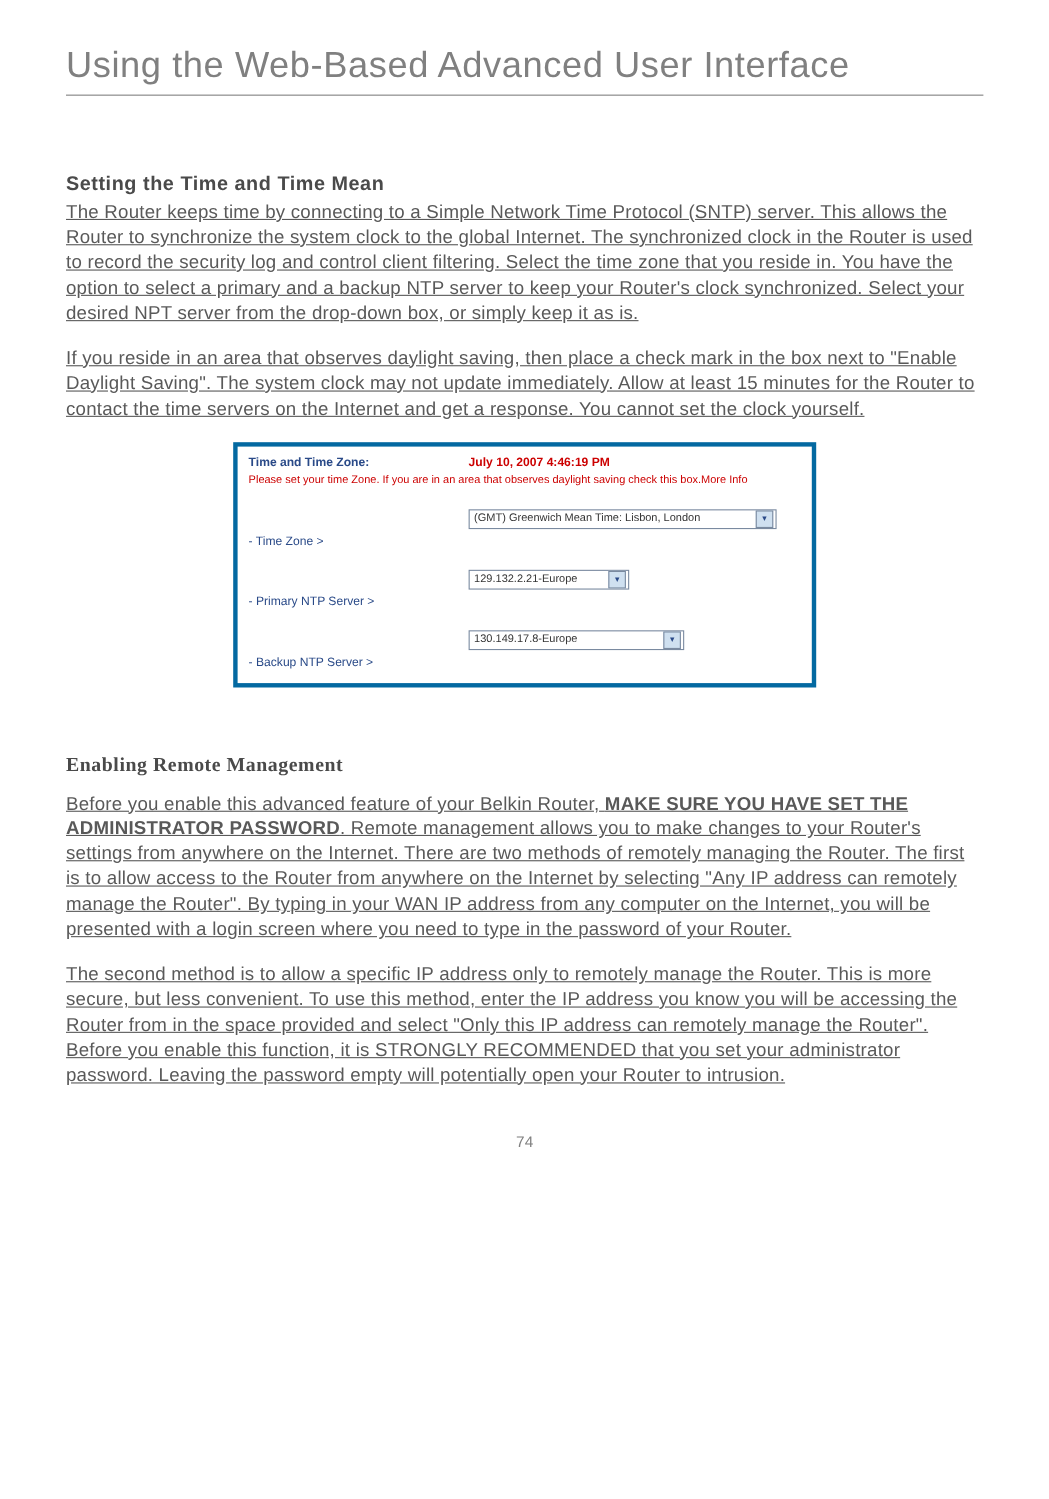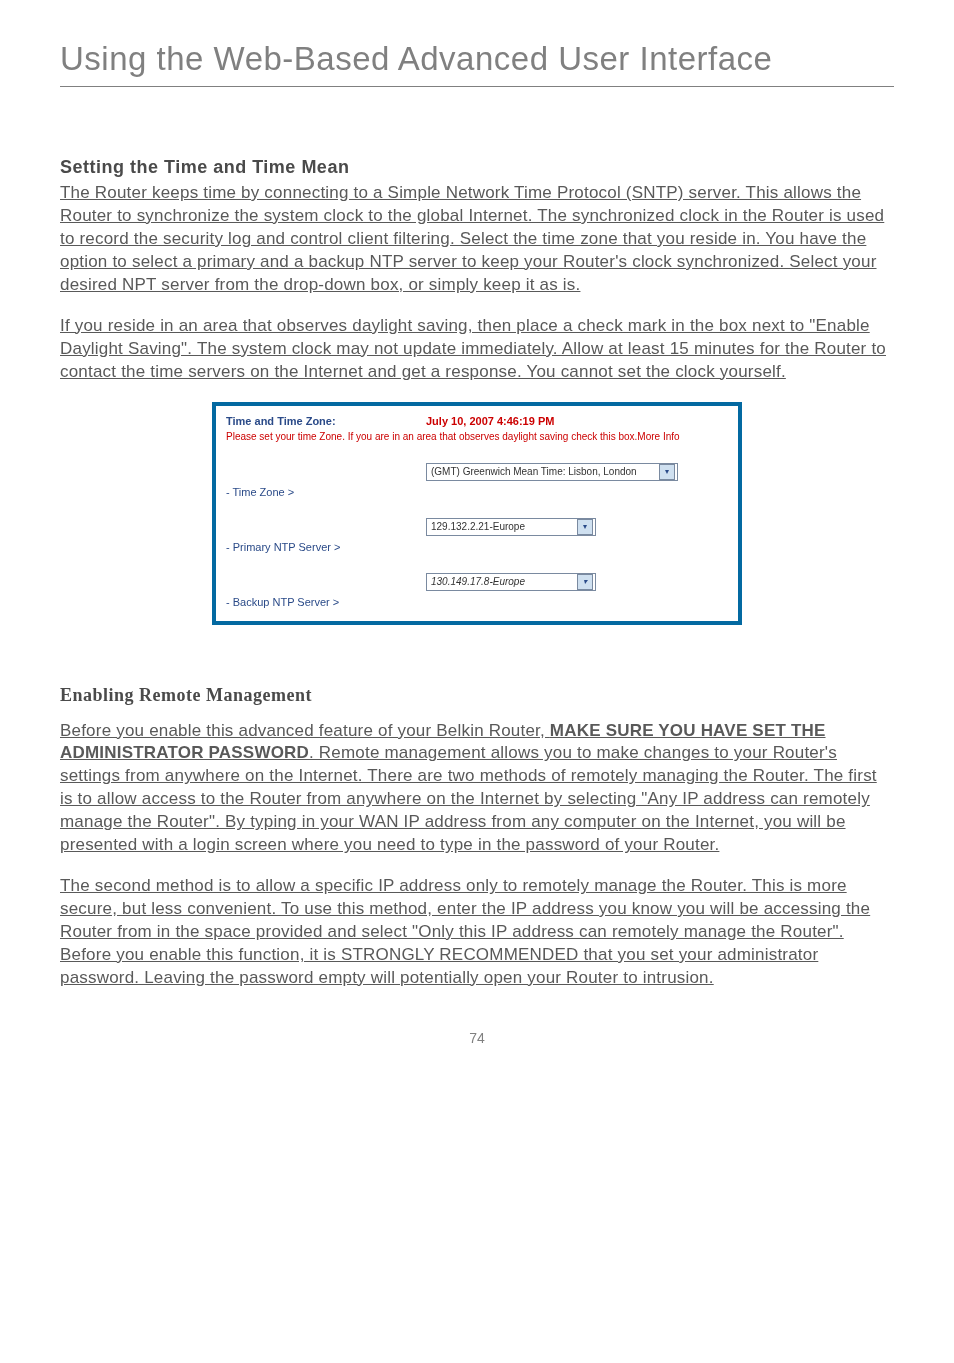--- a/index.html
+++ b/index.html
@@ -154,42 +154,42 @@
     <div class="panel-row">
       <span class="panel-label panel-heading">Time and Time Zone:</span>
       <span class="panel-date">July 10, 2007   4:46:19 PM</span>
     </div>
 
     <div class="panel-note">Please set your time Zone. If you are in an area that observes daylight saving check this box.More Info</div>
 
     <div class="panel-row">
       <span class="panel-label panel-link">- Time Zone &gt;</span>
       <span class="panel-field">
-        <span class="dropdown" style="width:252px;">
+        <span class="dropdown" style="width:280px;">
           <span>(GMT) Greenwich Mean Time: Lisbon, London</span>
           <span class="arrow">▾</span>
         </span>
       </span>
     </div>
 
 
     <div class="panel-row">
       <span class="panel-label panel-link">- Primary NTP Server &gt;</span>
       <span class="panel-field">
-        <span class="dropdown" style="width:170px;">
+        <span class="dropdown" style="width:146px;">
           <span>129.132.2.21-Europe</span>
           <span class="arrow">▾</span>
         </span>
       </span>
     </div>
 
     <div class="panel-row">
       <span class="panel-label panel-link">- Backup NTP Server &gt;</span>
       <span class="panel-field">
-        <span class="dropdown" style="width:170px;font-style:italic;">
+        <span class="dropdown" style="width:196px;">
           <span>130.149.17.8-Europe</span>
           <span class="arrow">▾</span>
         </span>
       </span>
     </div>
 
   </div>
 </div>
 
 <div class="section-heading" style="margin-bottom:14px;font-family:Liberation Serif, serif;">Enabling Remote Management</div>

